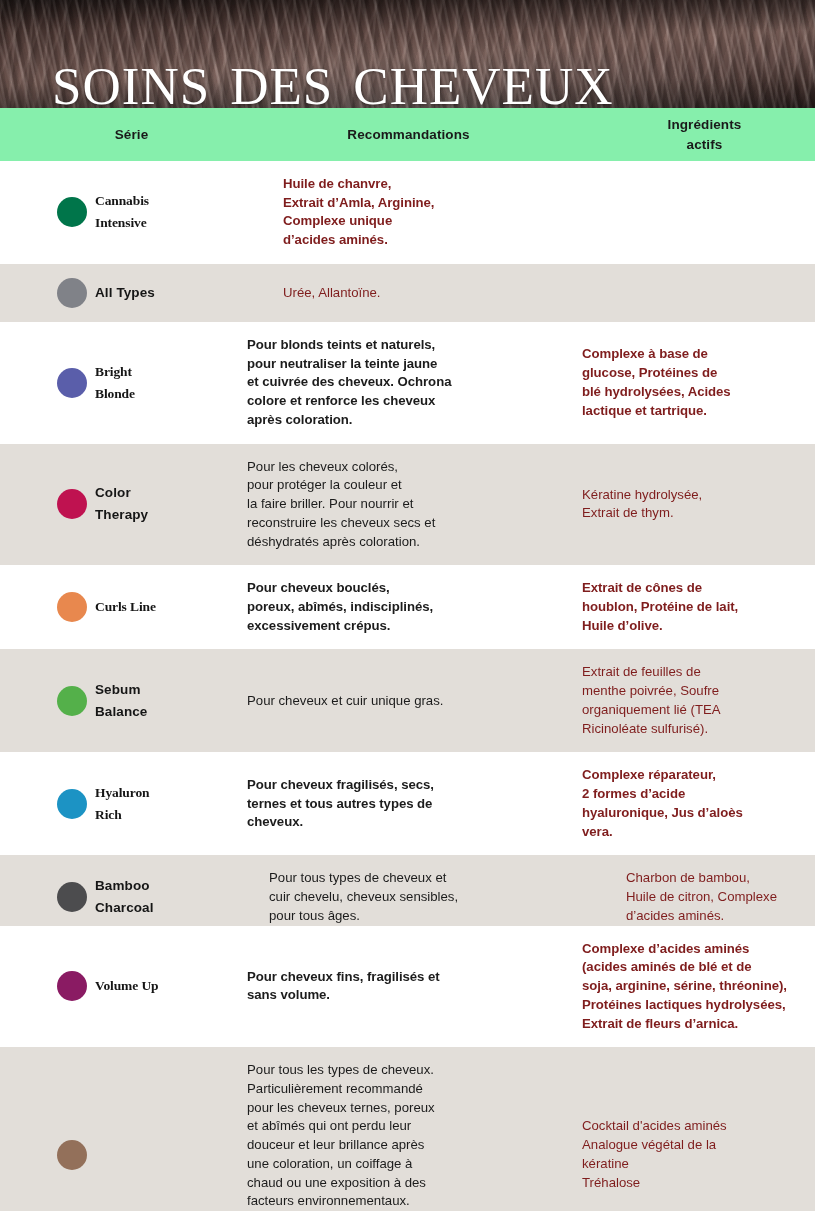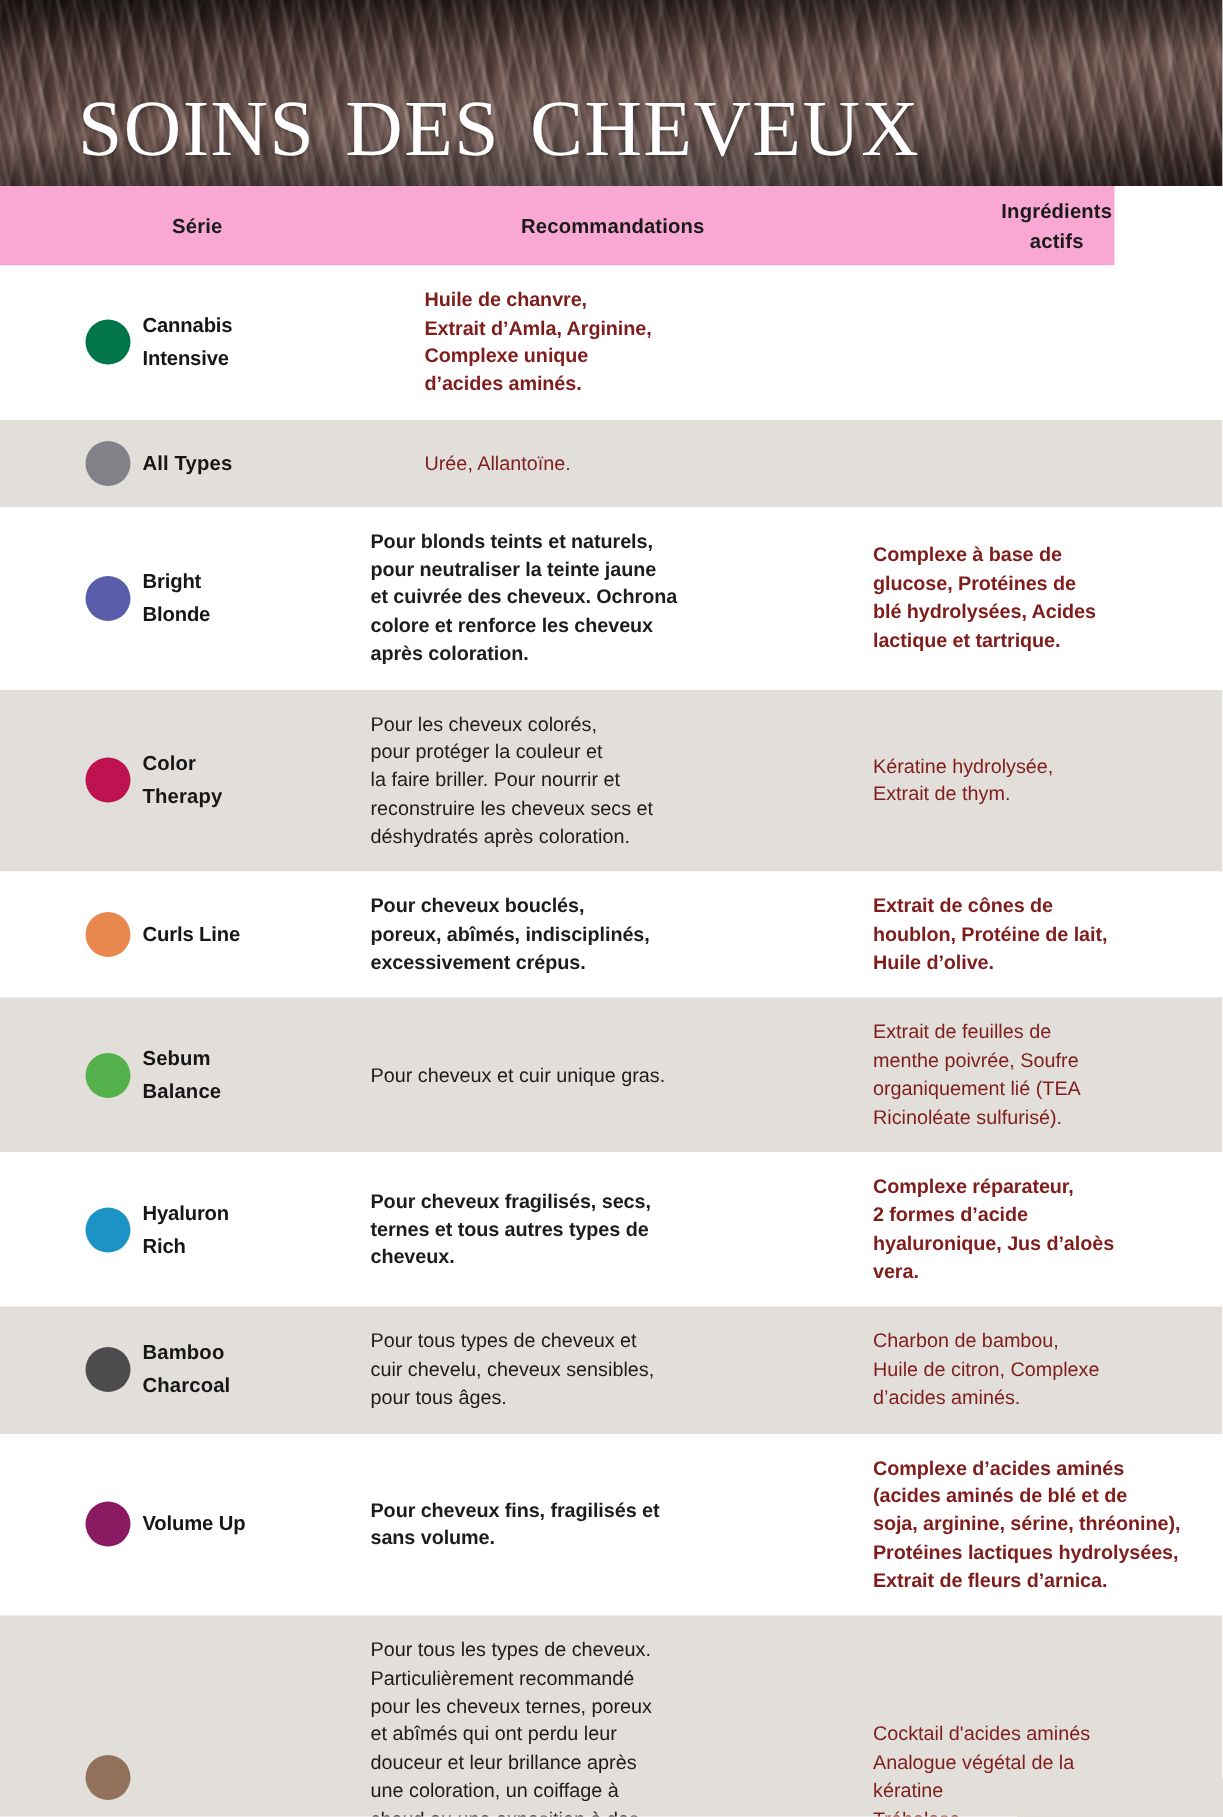--- a/index.html
+++ b/index.html
@@ -12,21 +12,21 @@
     height: 1211px;
     font-family: "Liberation Sans", sans-serif;
     overflow: hidden;
     position: relative;
   }
 
   
   .hero {
     position: relative;
     width: 815px;
-    height: 124px;
+    height: 108px;
     overflow: hidden;
     background: #4a3c39;
   }
   .hero-photo {
     position: absolute;
     inset: 0;
     background:
       radial-gradient(ellipse 70% 120% at 52% 118%, rgba(196,182,178,0.55) 0%, rgba(150,133,129,0.30) 35%, rgba(0,0,0,0) 70%),
       linear-gradient(176deg, #2e2321 0%, #46332f 14%, #604944 34%, #7b6059 52%, #6a524d 68%, #4b3834 86%, #352725 100%);
   }
@@ -97,22 +97,22 @@
     font-variant: small-caps;
     text-transform: lowercase;
     white-space: nowrap;
     text-shadow: 0 1px 3px rgba(0,0,0,0.35);
   }
   .hero-title::first-letter { font-size: 1em; }
 
   
   .table-head {
     display: flex;
-    width: 743px;
-    background: #f9a8d4;
+    width: 815px;
+    background: #86efac;
     height: 53px;
     align-items: center;
   }
   .col-serie   { width: 247px; flex: 0 0 247px; }
   .col-reco    { width: 299px; flex: 0 0 299px; }
   .col-ingr    { width: 269px; flex: 0 0 269px; }
 
   .th {
     font-size: 13.5px;
     font-weight: 700;
@@ -151,21 +151,21 @@
     margin-right: 8px;
   }
   .serie-name {
     font-size: 13.5px;
     line-height: 1.65;
     color: #161616;
     font-weight: 700;
     letter-spacing: 0.1px;
     white-space: pre-line;
   }
-  .serie-name.heavy { font-weight: 800; letter-spacing: -0.1px; }
+  .serie-name.heavy { font-weight: 800; letter-spacing: -0.1px; font-family: Liberation Serif, serif; }
 
   .cell-reco {
     width: 299px;
     flex: 0 0 299px;
     box-sizing: border-box;
     font-size: 13.2px;
     line-height: 1.42;
     color: #1c1c1c;
     white-space: pre-line;
   }
@@ -280,21 +280,21 @@
 Rich</span>
       </div>
       <div class="cell-reco">Pour cheveux fragilisés, secs,
 ternes et tous autres types de
 cheveux.</div>
       <div class="cell-ingr">Complexe réparateur,
 2 formes d’acide
 hyaluronique, Jus d’aloès
 vera.</div>
     </div>
-    <div class="row shaded" style="padding-top: 14px; padding-bottom: 14px;">
+    <div class="row shaded" style="padding-top: 14px;  gap: 22px;">
       <div class="cell-serie">
         <span class="dot" style="background: rgb(76, 76, 78);"></span>
         <span class="serie-name">Bamboo
 Charcoal</span>
       </div>
       <div class="cell-reco">Pour tous types de cheveux et
 cuir chevelu, cheveux sensibles,
 pour tous âges.</div>
       <div class="cell-ingr">Charbon de bambou,
 Huile de citron, Complexe

